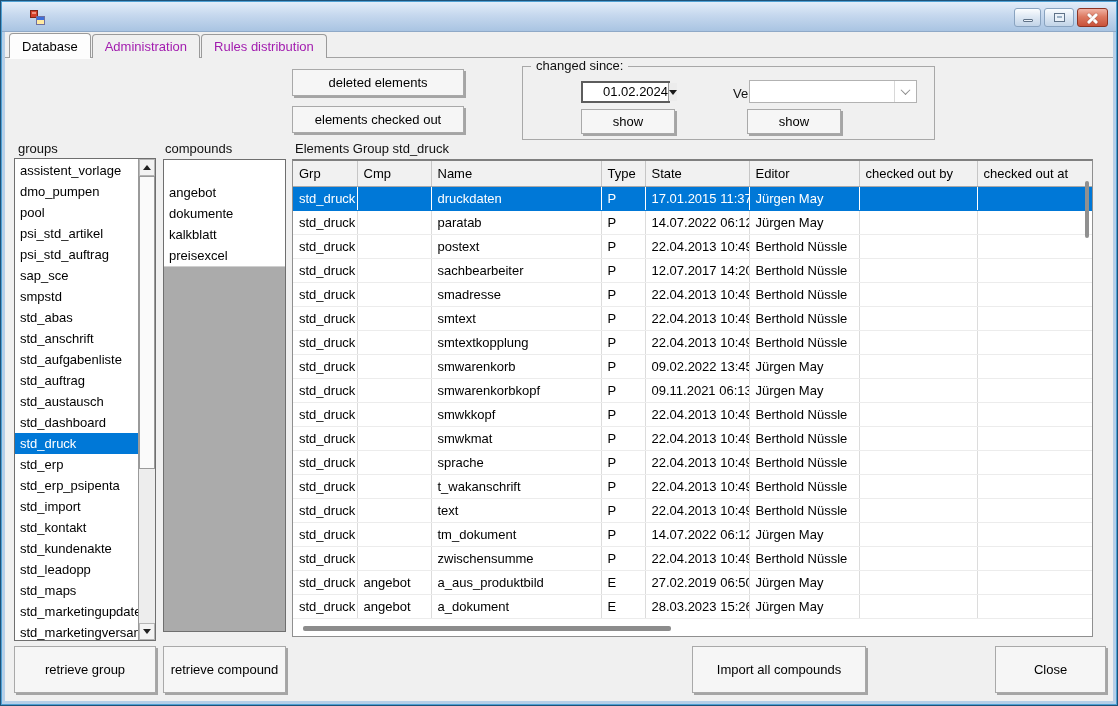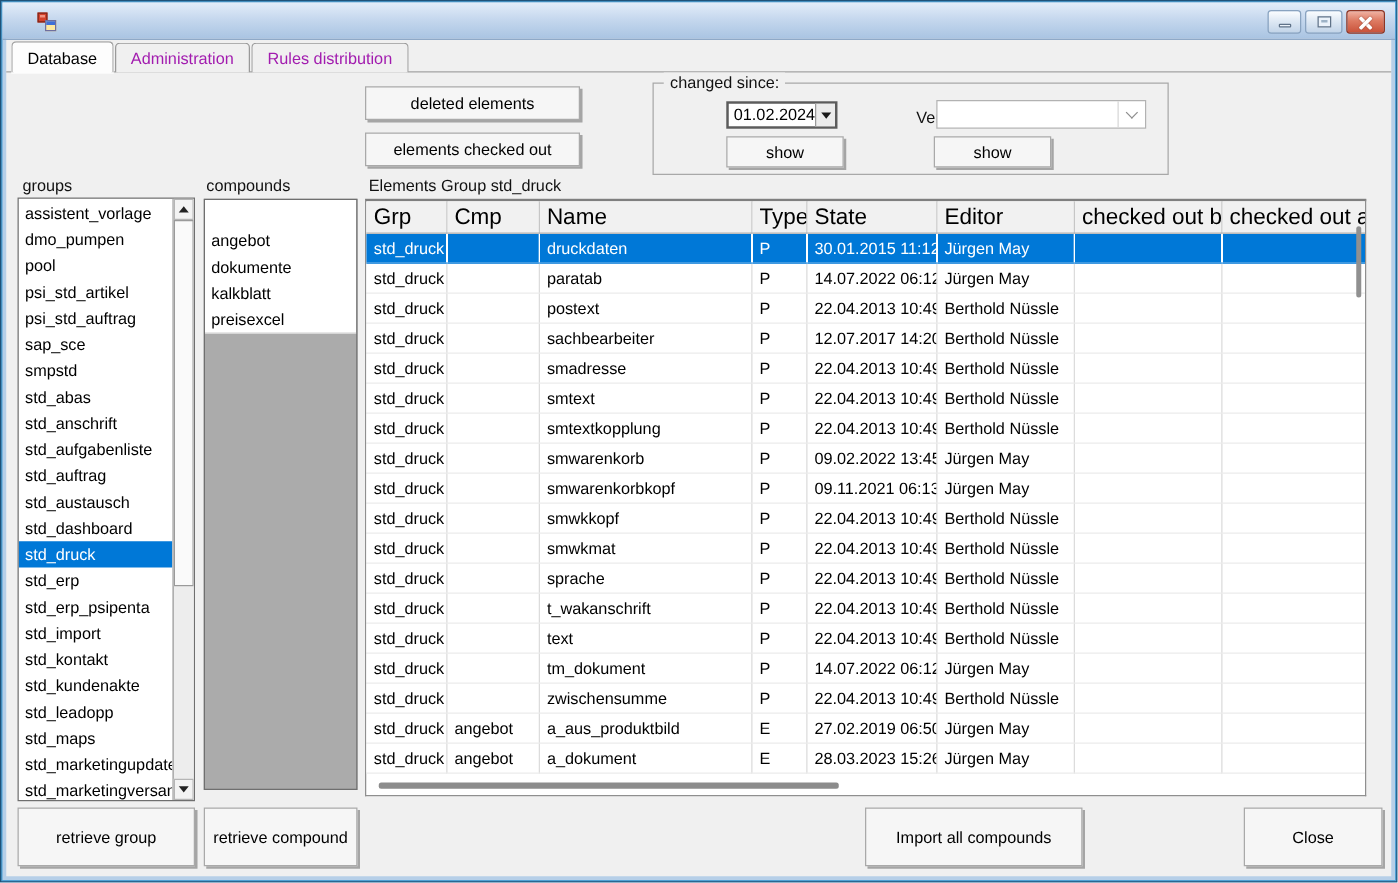--- a/index.html
+++ b/index.html
@@ -59,21 +59,21 @@
   .btn-deleted   { left:292px; top:69px;  width:172px; height:27px; }
   .btn-checkedout{ left:292px; top:106px; width:172px; height:27px; }
 
   
   .groupbox { position:absolute; left:522px; top:66px; width:413px; height:74px; border:1px solid #a8a8a8; }
   .groupbox .legend { position:absolute; top:-9px; left:8px; background:#f0f0f0; padding:0 5px; font-size:13px; color:#111; }
   .lbl { position:absolute; font-size:13px; color:#111;margin-left:44px; }
   .lbl-date { left:16px; top:19px; }
   .lbl-version { left:166px; top:19px; }
 
-  .datecombo { position:absolute; left:58px; top:14px; width:89px; height:22px; border:2px solid #5c5c5c; background:#fff; display:flex; }
+  .datecombo { position:absolute; left:58px; top:14px; width:89px; height:22px; border:2px solid #5c5c5c; background:#fff; display:flex;padding-left:16px; }
   .datecombo .val { flex:1; font-size:13px; line-height:18px; padding-left:4px; color:#000; }
   .datecombo .dd { width:16px; border-left:1px solid #9a9a9a; background:#ececec; display:flex; align-items:center; justify-content:center; }
   .tri-down { width:0; height:0; border-left:4px solid transparent; border-right:4px solid transparent; border-top:5px solid #1a1a1a; }
 
   .versioncombo { position:absolute; left:226px; top:13px; width:168px; height:23px; border:1px solid #b2b2b2; background:#fff; display:flex; }
   .versioncombo .val { flex:1; font-size:13px; line-height:21px; padding-left:4px; }
   .versioncombo .dd { width:22px; border-left:1px solid #d8d8d8; display:flex; align-items:center; justify-content:center; }
   .chev { width:7px; height:7px; border-right:1.6px solid #8d8d8d; border-bottom:1.6px solid #8d8d8d; transform:rotate(45deg) translate(-1px,-1px); }
 
   .btn-show1 { left:58px;  top:42px; width:94px; height:25px; }
@@ -100,21 +100,21 @@
   .tri-down-s { width:0; height:0; border-left:4px solid transparent; border-right:4px solid transparent; border-top:5px solid #222; }
   .vs-thumb { position:absolute; left:0; top:17px; width:16px; height:293px; background:#fafafa; border:1px solid #9a9a9a; }
 
   .compounds-box { left:163px; top:159px; width:123px; height:473px; background:#ababab; }
   .compounds-white { background:#fff; padding-top:22px; height:107px; border-bottom:1px solid #cfcfcf; }
 
   
   .table-wrap { position:absolute; left:292px; top:159px; width:801px; height:478px; background:#fff; border:1px solid #8f8f8f; border-top:2px solid #7f7f7f; overflow:hidden; }
   table.elements { border-collapse:collapse; table-layout:fixed; width:799px; }
   table.elements th {
-    background:#f1f1f1; font-weight:normal; text-align:left; font-size:18px; color:#000;
+    background:#f1f1f1; font-weight:normal; text-align:left; font-size:13px; color:#000;
     height:25px; padding:0 6px; border-right:1px solid #c6c6c6; border-bottom:1px solid #a9a9a9;
     white-space:nowrap; overflow:hidden;
   }
   table.elements td {
     font-size:13px; color:#000; height:24px; padding:0 6px;
     border-right:1px solid #dcdcdc; border-bottom:1px solid #ececec;
     white-space:nowrap; overflow:hidden; background:#fff;
   }
   table.elements tr.selected td { background:#0078d7; color:#fff; border-right-color:rgba(255,255,255,0.45); border-bottom-color:#0078d7; }
 
@@ -253,21 +253,21 @@
             <th>checked out by</th>
             <th>checked out at</th>
           </tr>
         </thead>
       <tbody>
           <tr class="selected">
             <td>std_druck</td>
             <td></td>
             <td>druckdaten</td>
             <td>P</td>
-            <td>30.01.2015 11:12</td>
+            <td>17.01.2015 11:37</td>
             <td>Jürgen May</td>
             <td></td>
             <td></td>
           </tr>
           <tr>
             <td>std_druck</td>
             <td></td>
             <td>paratab</td>
             <td>P</td>
             <td>14.07.2022 06:12</td>

